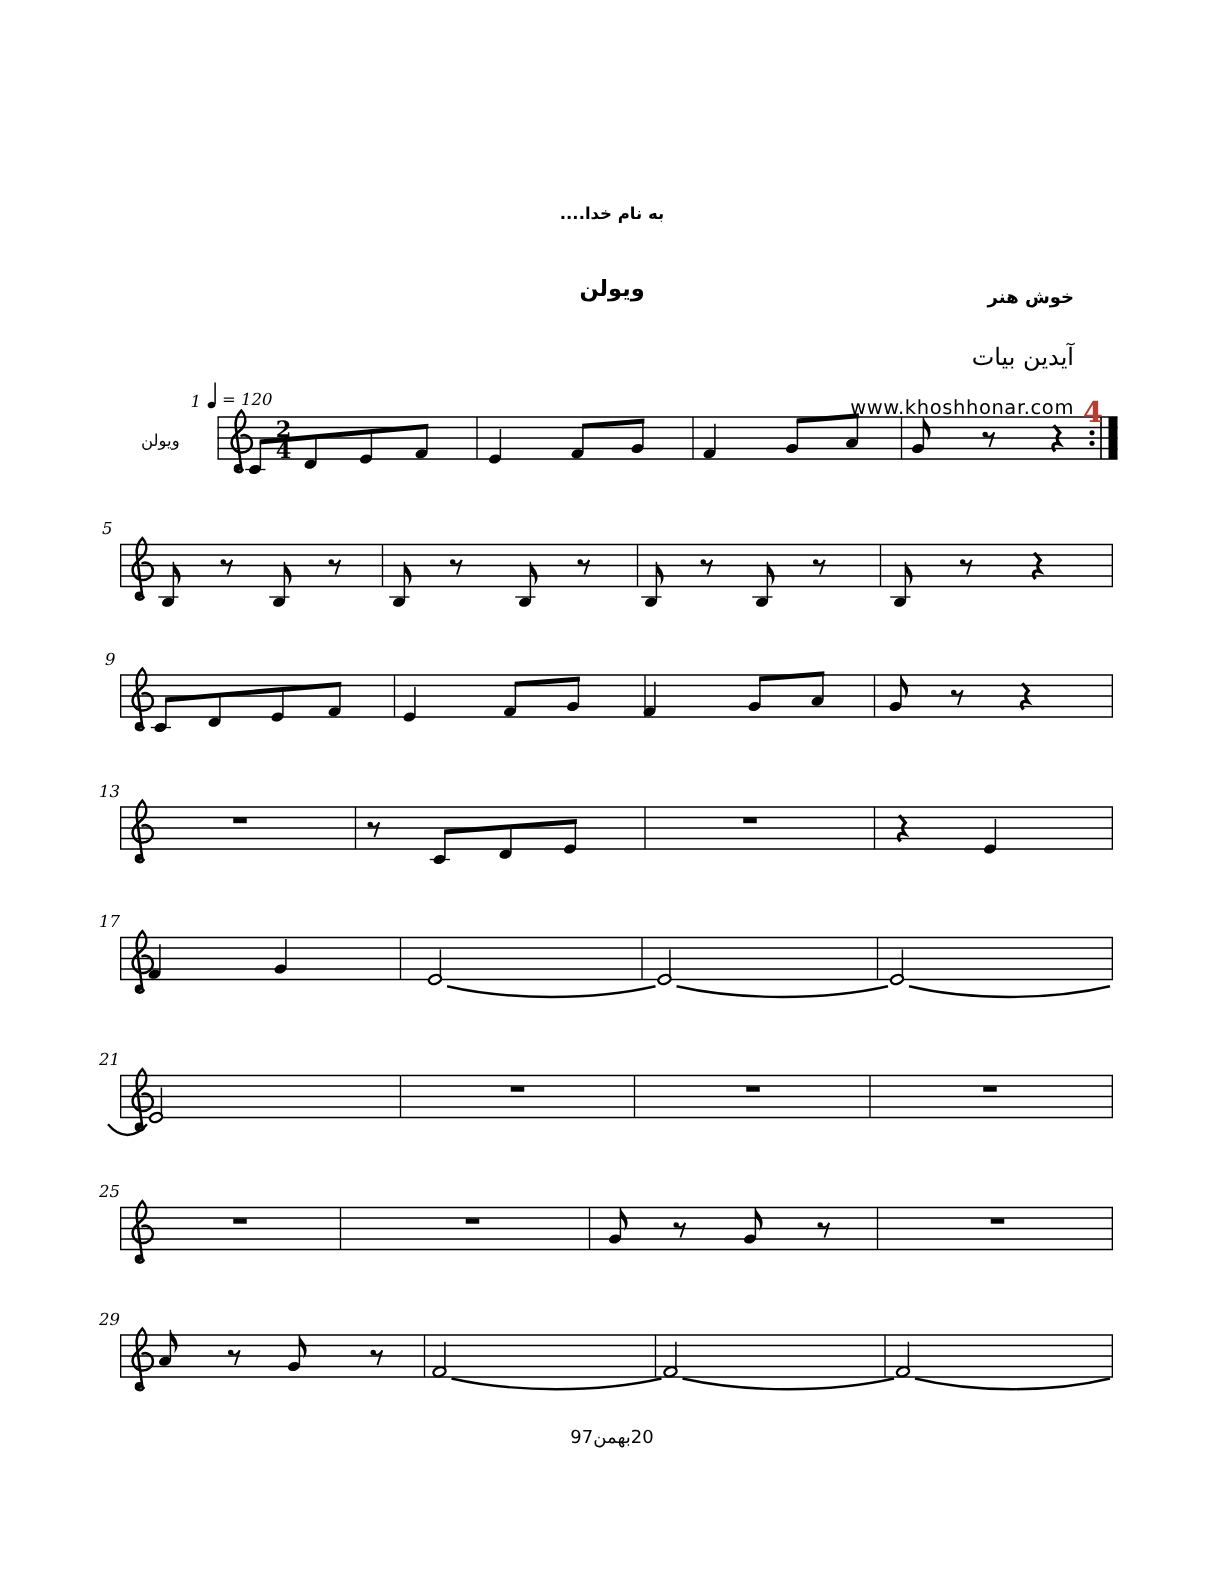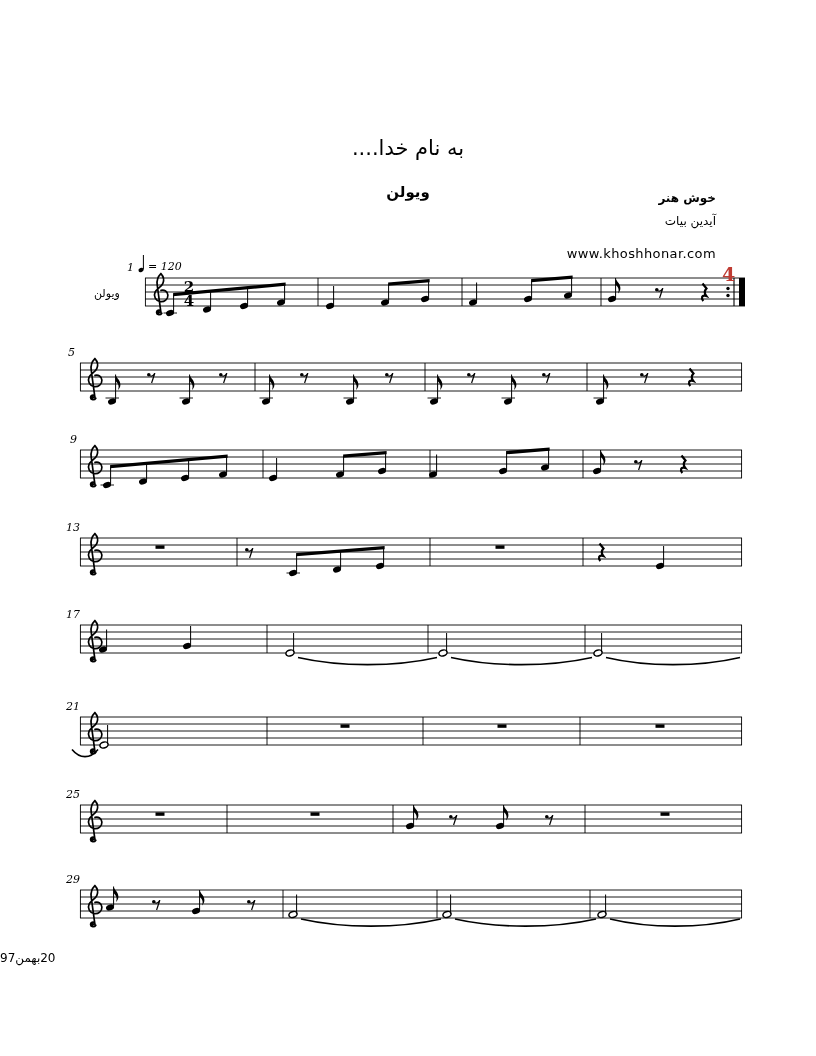--- a/index.html
+++ b/index.html
@@ -1,24 +1,24 @@
 <!DOCTYPE html>
 <html><head>
 <meta charset="utf-8">
 <style>
   *{margin:0;padding:0;box-sizing:border-box}
   html,body{width:816px;height:1056px;background:#ffffff}
   body{font-family:"DejaVu Sans",sans-serif;position:relative;overflow:hidden;color:#000}
-  .title{position:absolute;top:136px;left:0;width:100%;text-align:center;font-size:21px;font-weight:normal}
+  .title{position:absolute;top:136px;left:0;width:100%;text-align:center;font-size:11px;font-weight:bold}
   .subtitle{position:absolute;top:183px;left:0;width:100%;text-align:center;font-size:15px;font-weight:bold}
   .credits{position:absolute;top:191px;right:100px;width:160px;text-align:right}
   .credit-main{font-size:12px;font-weight:bold}
-  .credit-sub{font-size:12px;margin-top:9px}
+  .credit-sub{font-size:16px;margin-top:23px}
   .credit-site{font-size:13px;margin-top:18px;letter-spacing:.4px}
-  .footer{position:absolute;top:951px;left:0;width:100%;text-align:left;font-size:12px}
+  .footer{position:absolute;top:951px;left:0;width:100%;text-align:center;font-size:12px}
   #score-svg{position:absolute;top:248px;left:0}
 </style>
 </head>
 <body>
 
 <div class="title" dir="rtl">به نام خدا....</div>
 <div class="subtitle" dir="rtl">ویولن</div>
 
 <div class="credits">
   <div class="credit-main" dir="rtl">خوش هنر</div>

